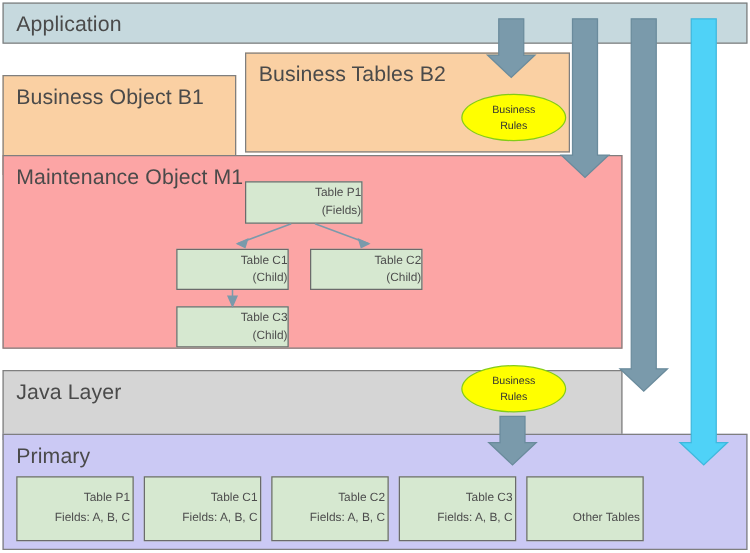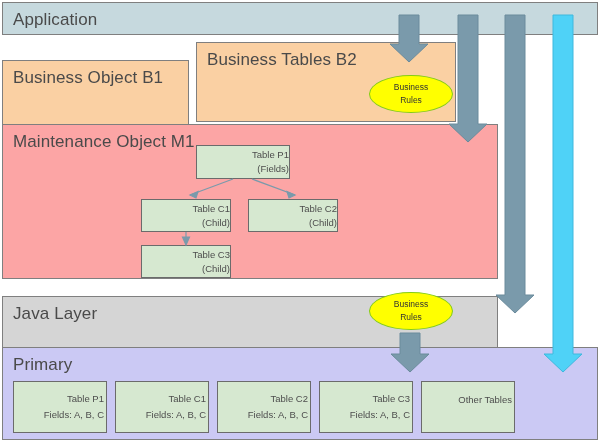--- a/index.html
+++ b/index.html
@@ -95,21 +95,21 @@
     top: 381px;
     width: 94px;
     height: 52px;
     justify-content: space-around;
     padding: 9px 2px;
   }
   #db-p1 { left: 13px; }
   #db-c1 { left: 115px; }
   #db-c2 { left: 217px; }
   #db-c3 { left: 319px; }
-  #db-other { left: 421px; justify-content: flex-start; padding-top: 11px; }
+  #db-other { left: 421px; justify-content: flex-start; padding-top: 26px; }
 
   
   .rules {
     position: absolute;
     background: #ffff00;
     border: 1px solid #84cc16;
     border-radius: 50%;
     font-size: 8.5px;
     color: #333333;
     text-align: center;

